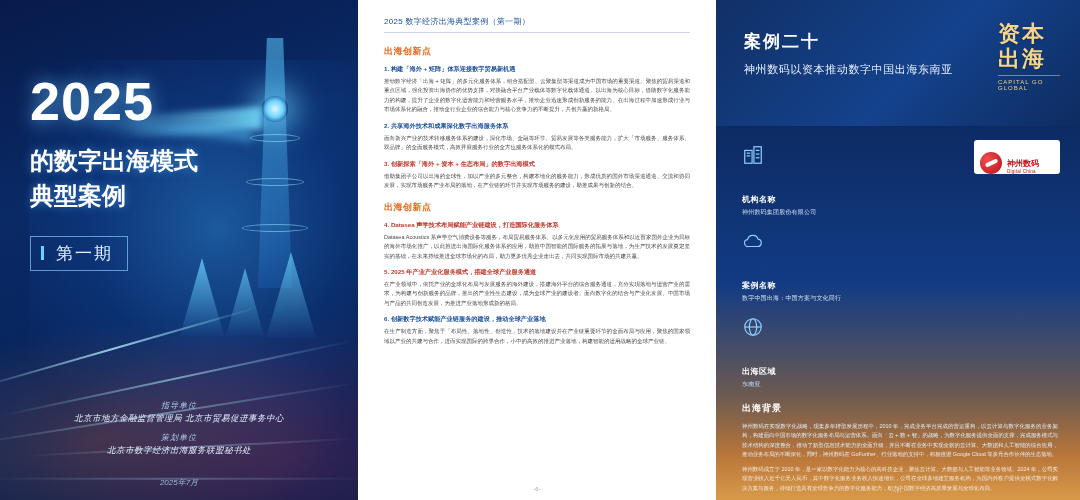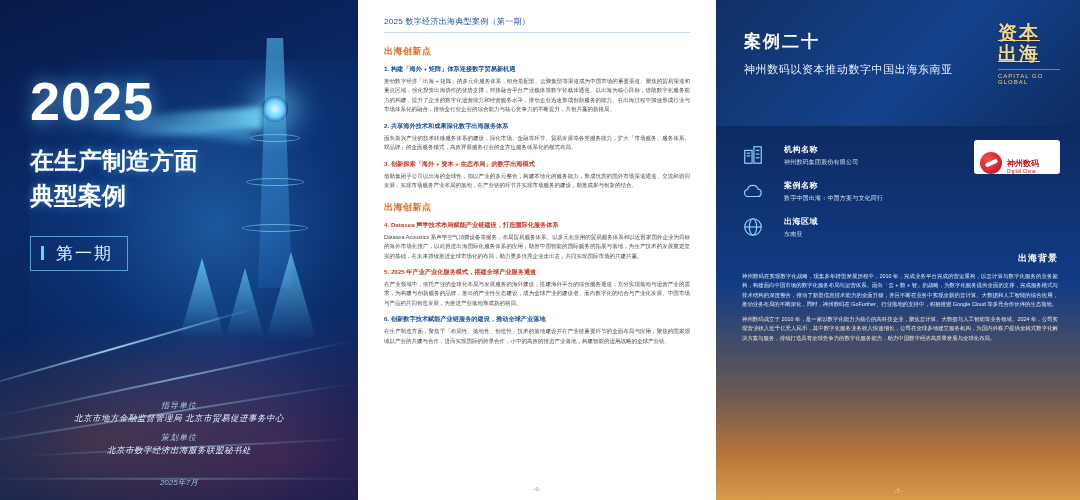--- a/index.html
+++ b/index.html
@@ -174,37 +174,37 @@
     color: #ffffff; font-size: 17px; font-weight: bold; letter-spacing: 2px;
   }
   .cp-top .case-title {
     color: #e8f1ff; font-size: 11px; margin-top: 9px; letter-spacing: .6px;
   }
   .brand-badge {
     position: absolute; right: 20px; top: 22px;
     text-align: left;
   }
   .brand-badge .cn {
-    font-size: 19px; font-weight: bold; color: #f5d58a; line-height: 1.12;
+    font-size: 22px; font-weight: bold; color: #f5d58a; line-height: 1.12;
     letter-spacing: 2px;
     text-shadow: 0 1px 2px rgba(0,0,0,.3);
-    text-decoration: underline;
   }
   .brand-badge .en {
     margin-top: 4px; font-size: 6px; color: #f0cf85; letter-spacing: 1px;
     border-top: 1px solid rgba(240,207,133,.5); padding-top: 3px; width: 62px;
   }
   .cp-body {
     position: absolute; top: 126px; left: 0; right: 0; bottom: 0;
     background: linear-gradient(to bottom, #0d2b63 0%, #123b84 42%, #6b5a52 72%, #b8763a 88%, #d99a4a 100%);
     padding: 18px 22px 10px 26px;
   }
   .info-row {
-    display: flex; align-items: flex-start; gap: 20px;
+    display: flex; align-items: flex-start; gap: 28px;
     margin-bottom: 13px;
+    flex-direction: column;
   }
   .info-icon {
     width: 22px; height: 22px; flex: 0 0 22px;
     color: #8fd0ff;
   }
   .info-icon svg { width: 22px; height: 22px; display: block; }
   .info-text .k {
     font-size: 8px; color: #ffffff; font-weight: bold; letter-spacing: .5px;
   }
   .info-text .v {
@@ -223,21 +223,21 @@
   }
   .logo-mark::after {
     content: ""; position: absolute; left: 5px; top: 9px;
     width: 13px; height: 4px; background: #fff; border-radius: 2px;
     transform: rotate(-24deg);
   }
   .logo-txt .t1 { font-size: 8px; font-weight: bold; color: #c2121c; line-height: 1.1;}
   .logo-txt .t2 { font-size: 4.6px; color: #c2121c; letter-spacing: .2px;}
   .bg-section-title {
     color: #ffffff; font-size: 9px; font-weight: bold;
-    margin: 8px 0 7px 0; letter-spacing: 1px; text-align: right;
+    margin: 8px 0 7px 0; letter-spacing: 1px;
   }
   .bg-para {
     font-size: 5.4px; line-height: 1.75; color: #e2ecf8;
     text-align: justify; margin: 0 0 5px 0;
   }
   .bg-para.dark { color: #f3e7da; }
   .cp-foot {
     position: absolute; left: 0; right: 0; bottom: 6px;
     text-align: center; font-size: 6px; color: #f0e0cb;
   }
@@ -268,21 +268,21 @@
       <div class="streak" style="left:10px;top:60px;width:300px;transform:rotate(-10deg)"></div>
       <div class="streak" style="left:40px;top:96px;width:360px;transform:rotate(-6deg);opacity:.7"></div>
       <div class="streak" style="left:0px;top:130px;width:400px;transform:rotate(-3deg);opacity:.55"></div>
       <div class="streak" style="left:60px;top:166px;width:330px;transform:rotate(3deg);opacity:.45"></div>
       <div class="streak" style="left:20px;top:196px;width:380px;transform:rotate(6deg);opacity:.35"></div>
     </div>
 
     <div class="cover-head">
       <div class="year">2025</div>
       <div class="title-main">
-        <div>在生产制造方面</div>
+        <div>的数字出海模式</div>
         <div>典型案例</div>
       </div>
       <div class="issue">
         <span class="bar"></span>
         <span>第一期</span>
       </div>
     </div>
 
     <div class="cover-foot">
       <div class="lbl">指导单位</div>

